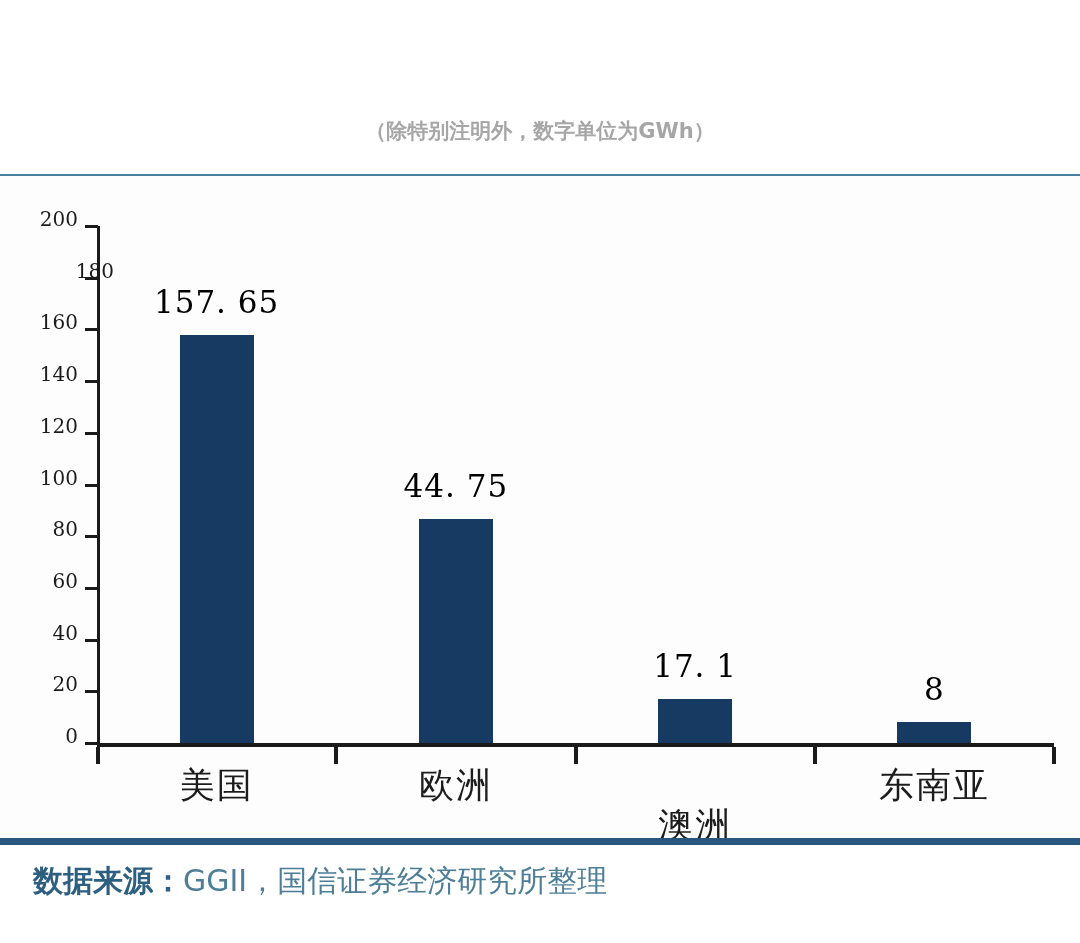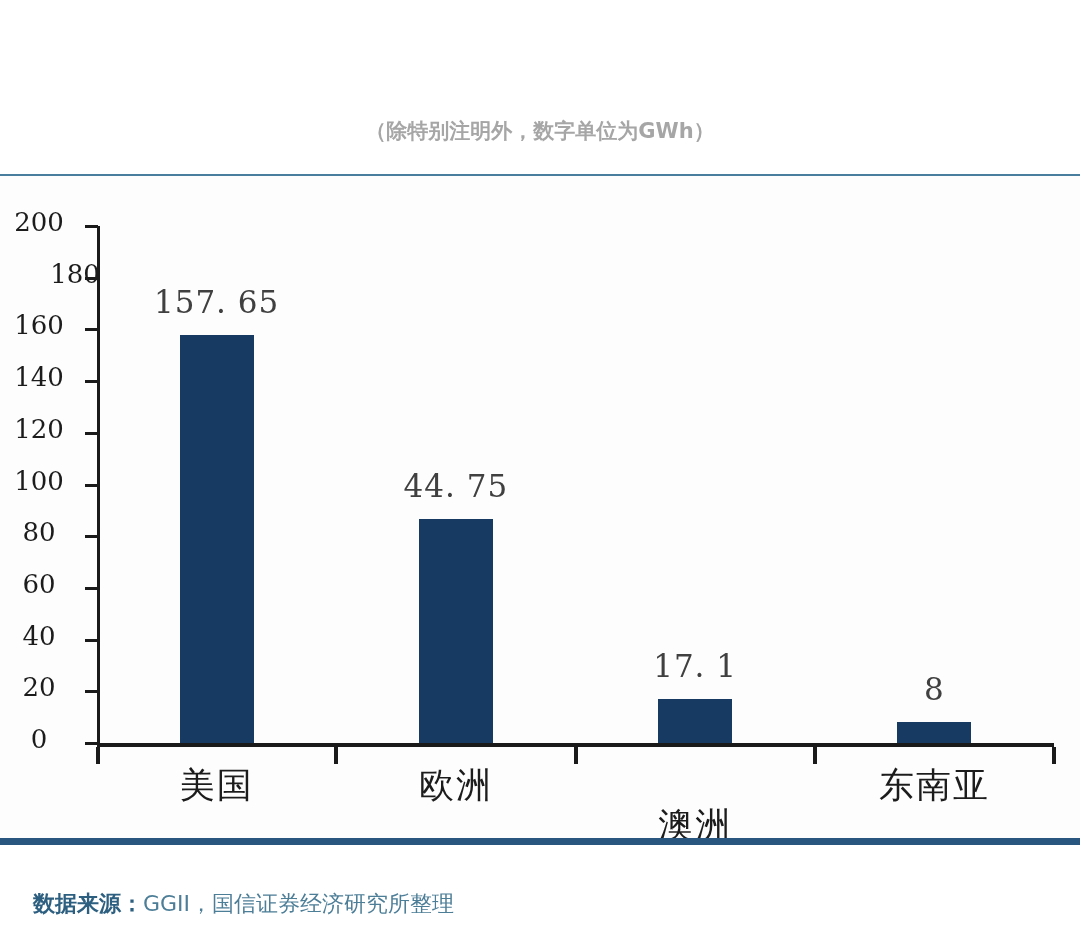--- a/index.html
+++ b/index.html
@@ -93,44 +93,44 @@
   .y-tick {
     position: absolute;
     left: 85px;
     width: 13px;
     height: 3px;
     background: #1a1a1a;
   }
   .y-tick-label {
     position: absolute;
     right: 1010px;           
-    font-size: 26px;
+    font-size: 20px;
     color: #1c1c1c;
     font-family: "DejaVu Serif", "Liberation Serif", serif;
-    text-align: center;
+    text-align: right;
     width: 78px;
     left: 0;
     line-height: 1;
   }
   .x-tick {
     position: absolute;
     top: 571px;
     width: 4px;
     height: 17px;
     background: #1a1a1a;
   }
   .bar {
     position: absolute;
     background: #173a63;
     bottom: 95px;  
   }
   .bar-value {
     position: absolute;
     font-size: 31px;
-    color: #404040;
+    color: #000000;
     font-family: "DejaVu Serif", "Liberation Serif", serif;
     text-align: center;
     white-space: nowrap;
     letter-spacing: 1px;
   }
   .cat-label {
     position: absolute;
     top: 586px;
     font-size: 35px;
     color: #1c1c1c;
@@ -144,22 +144,22 @@
   .footer {
     position: absolute;
     left: 0; top: 845px;
     width: 1080px;
     height: 98px;
     background: #ffffff;
   }
   .source-line {
     position: absolute;
     left: 33px;
-    top: 44px;
-    font-size: 22px;
+    top: 16px;
+    font-size: 30px;
     color: #3f6b85;
     font-family: "DejaVu Sans", "Liberation Sans", sans-serif;
     white-space: nowrap;
   }
   .source-label {
     font-weight: bold;
     color: #2d5f80;
   }
   .source-text {
     color: #4d7e98;

